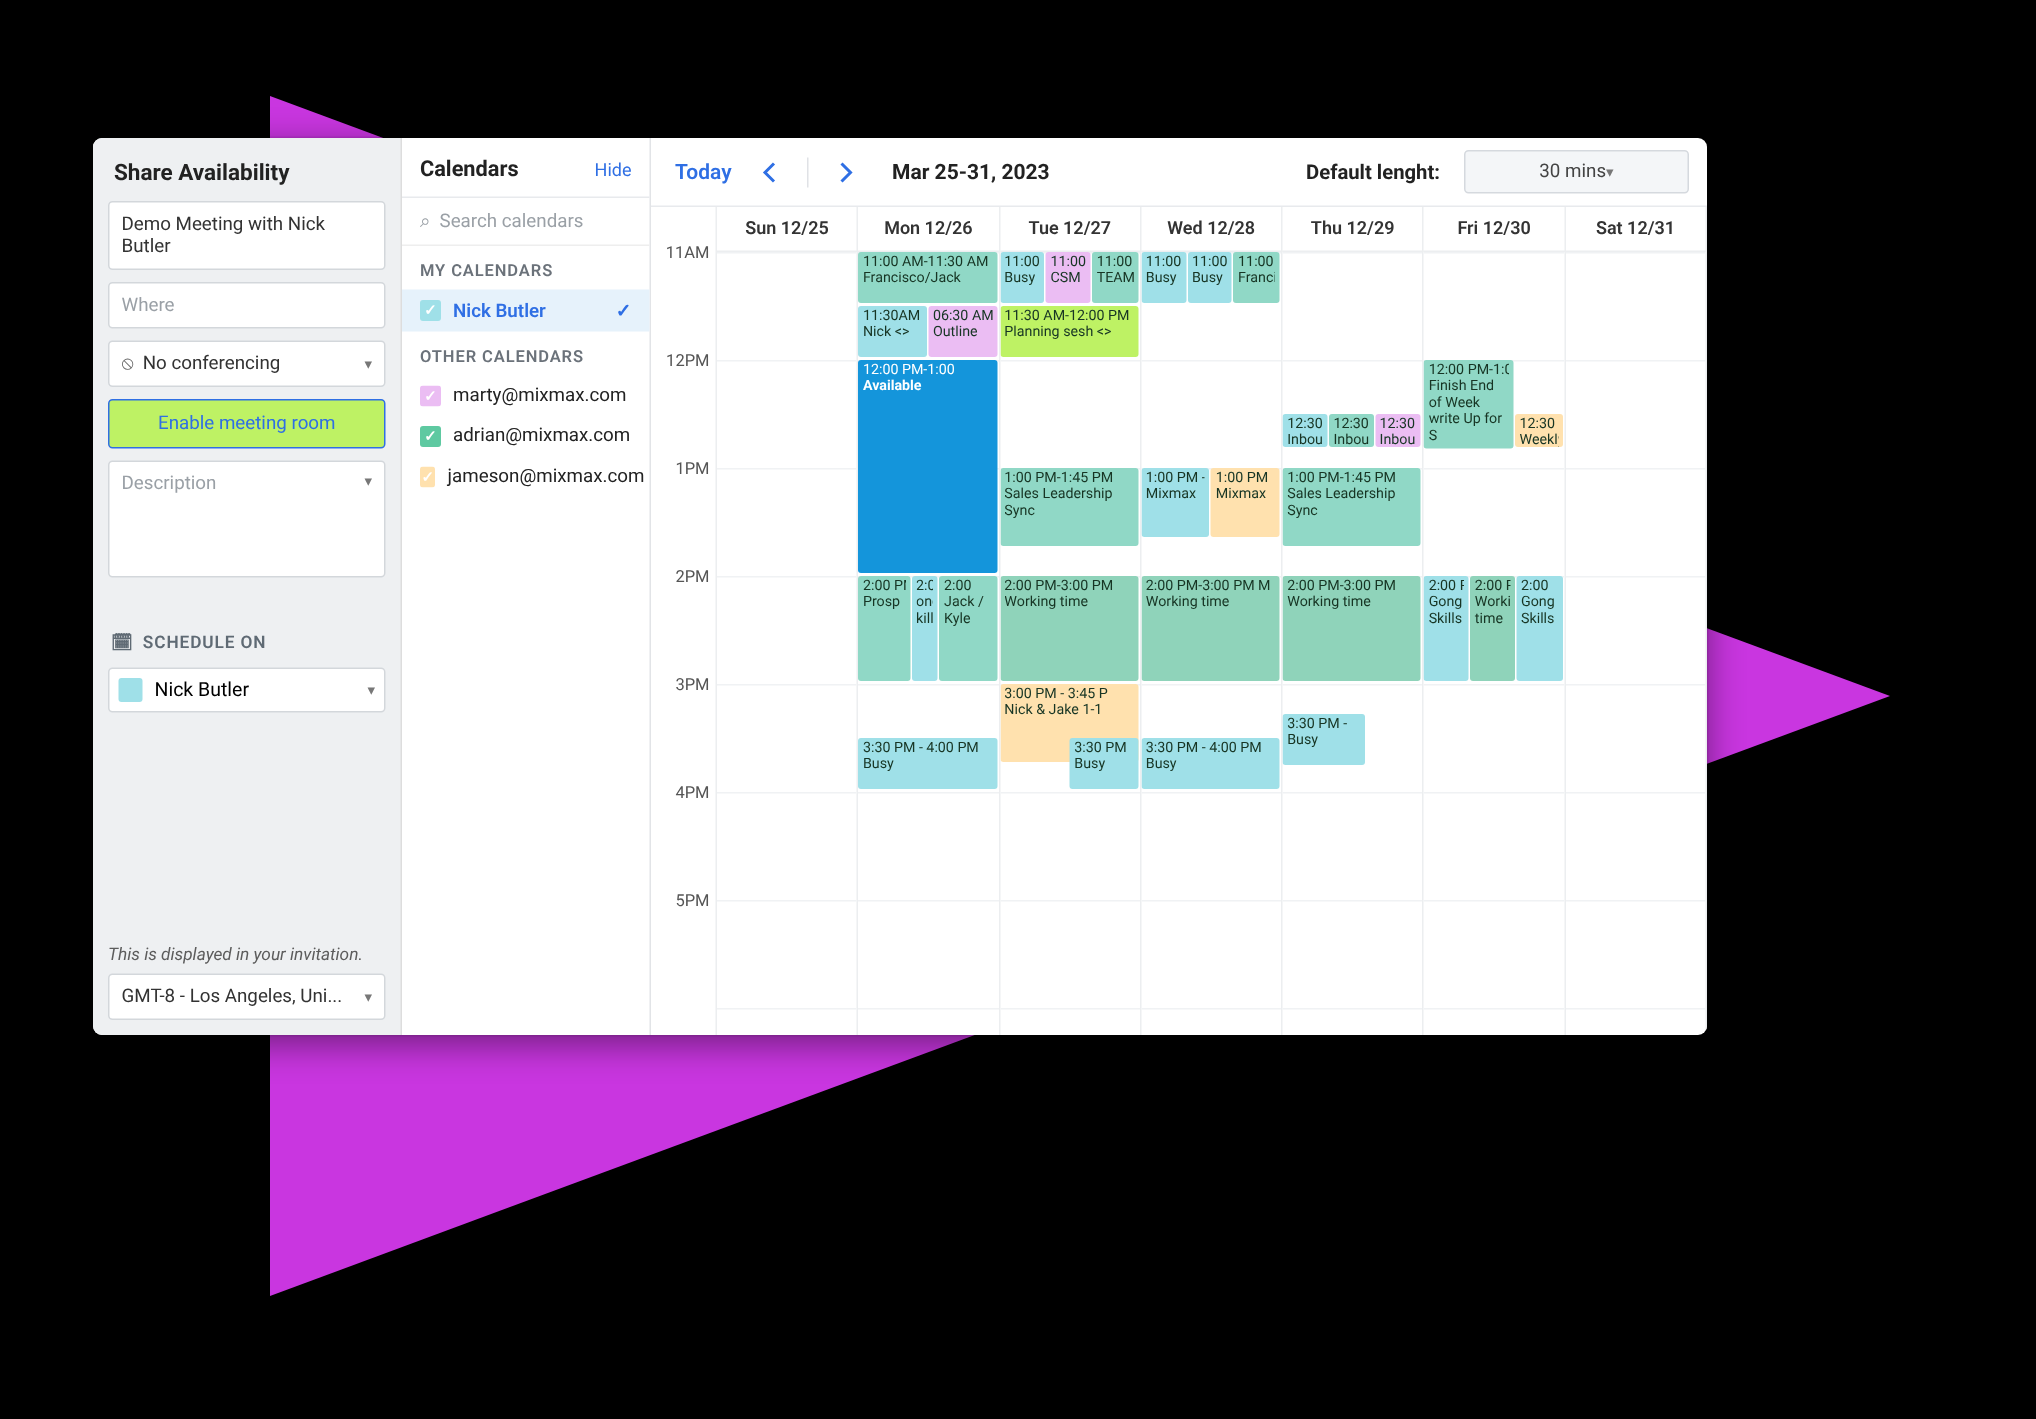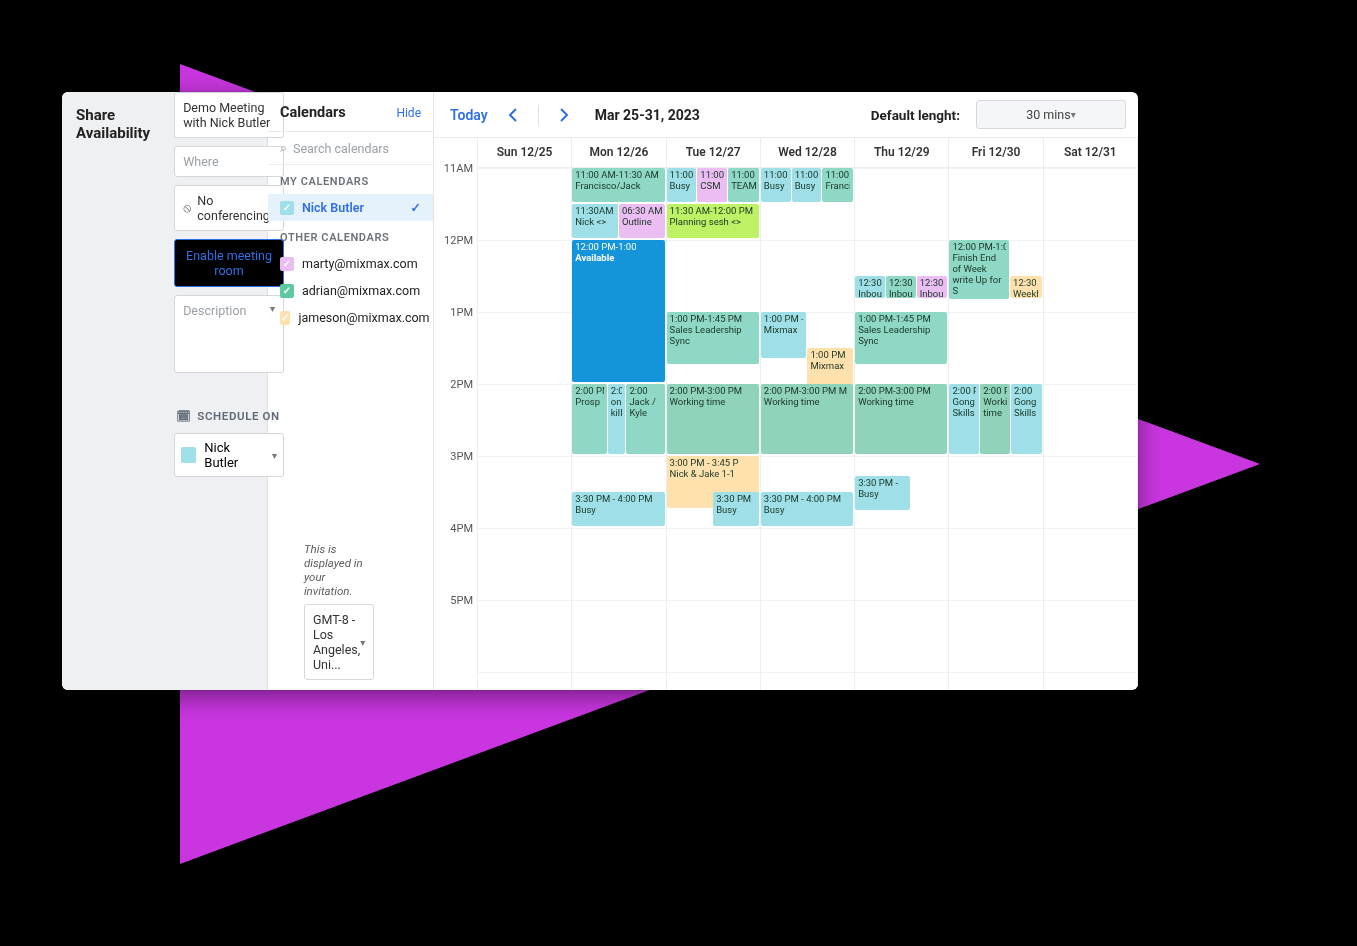--- a/index.html
+++ b/index.html
@@ -34,21 +34,21 @@
     display:flex;
     overflow:hidden;
     z-index:1;
   }
   
   .left {
     width:206px;
     background:#eef0f2;
     border-right:1px solid #ddd;
     display:flex;
-    flex-direction:row;
+    flex-direction:column;
   }
   .left-head {
     padding:14px 14px 10px;
     font-size:15px;
     font-weight:700;
     color:#222;
   }
   .left-body {
     padding:0 10px 6px;
     display:flex;
@@ -63,21 +63,21 @@
     font-size:12.5px;
     color:#333;
     width:100%;
     display:flex;
     align-items:center;
     justify-content:space-between;
   }
   .input.placeholder { color:#9aa0a6; }
   .select .caret { color:#777; font-size:10px; }
   .btn-room {
-    background:#000000;
+    background:#bef264;
     border:1px solid #2f6fe4;
     color:#2f6fe4;
     border-radius:3px;
     padding:8px 8px;
     font-size:12.5px;
     text-align:center;
     cursor:pointer;
   }
   .desc {
     background:#fff;
@@ -530,21 +530,21 @@
               <span class="t2">Busy</span>
             </div>
             <div class="event ev-teal" style="top: 0px; height: 34px; left: 66%; width: calc(34% - 1px);">
               <span class="t1">11:00</span>
               <span class="t2">Franci</span>
             </div>
             <div class="event ev-cyan" style="top: 144px; height: 46.24px; left: 0%; width: calc(50% - 1px);">
               <span class="t1">1:00 PM -</span>
               <span class="t2">Mixmax</span>
             </div>
-            <div class="event ev-orange" style="top: 144px; height: 46.24px; left: 50%; width: calc(50% - 1px); margin-top: 36px;">
+            <div class="event ev-orange" style="top: 144px; height: 46.24px; left: 50%; width: calc(50% - 1px);">
               <span class="t1">1:00 PM</span>
               <span class="t2">Mixmax</span>
             </div>
             <div class="event ev-green" style="top: 216px; height: 70px; left: 0%; width: calc(100% - 1px);">
               <span class="t1">2:00 PM-3:00 PM M</span>
               <span class="t2">Working time</span>
             </div>
             <div class="event ev-cyan" style="top: 324px; height: 34px; left: 0%; width: calc(100% - 1px);">
               <span class="t1">3:30 PM - 4:00 PM</span>
               <span class="t2">Busy</span>

